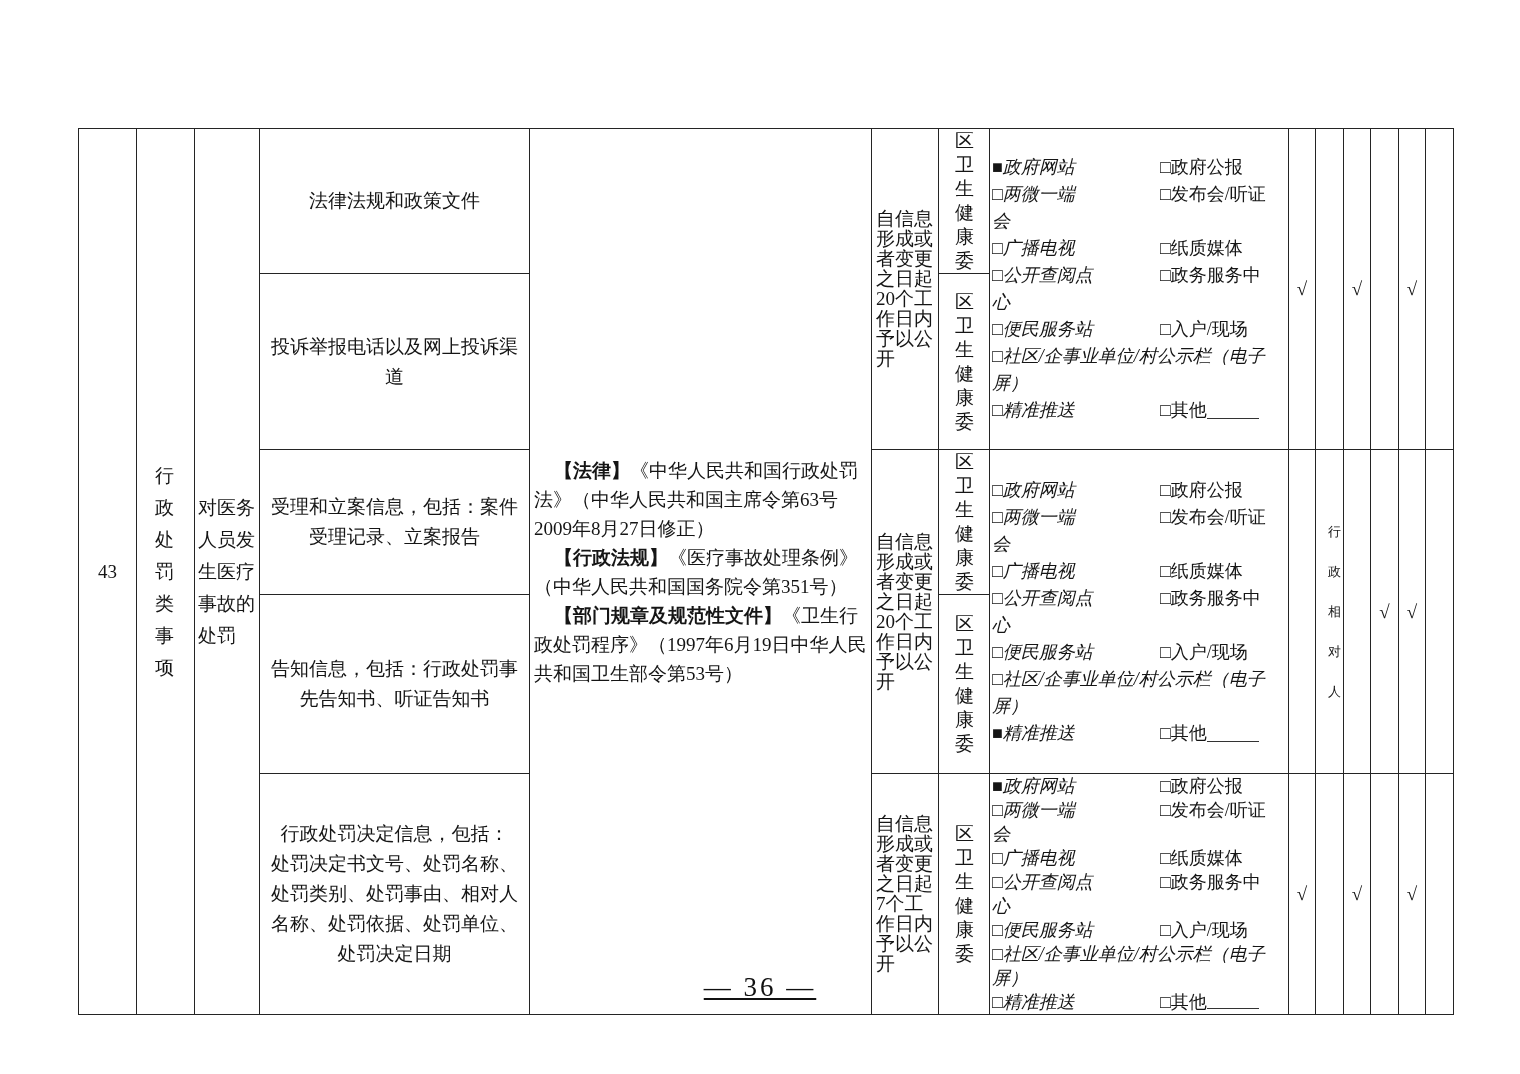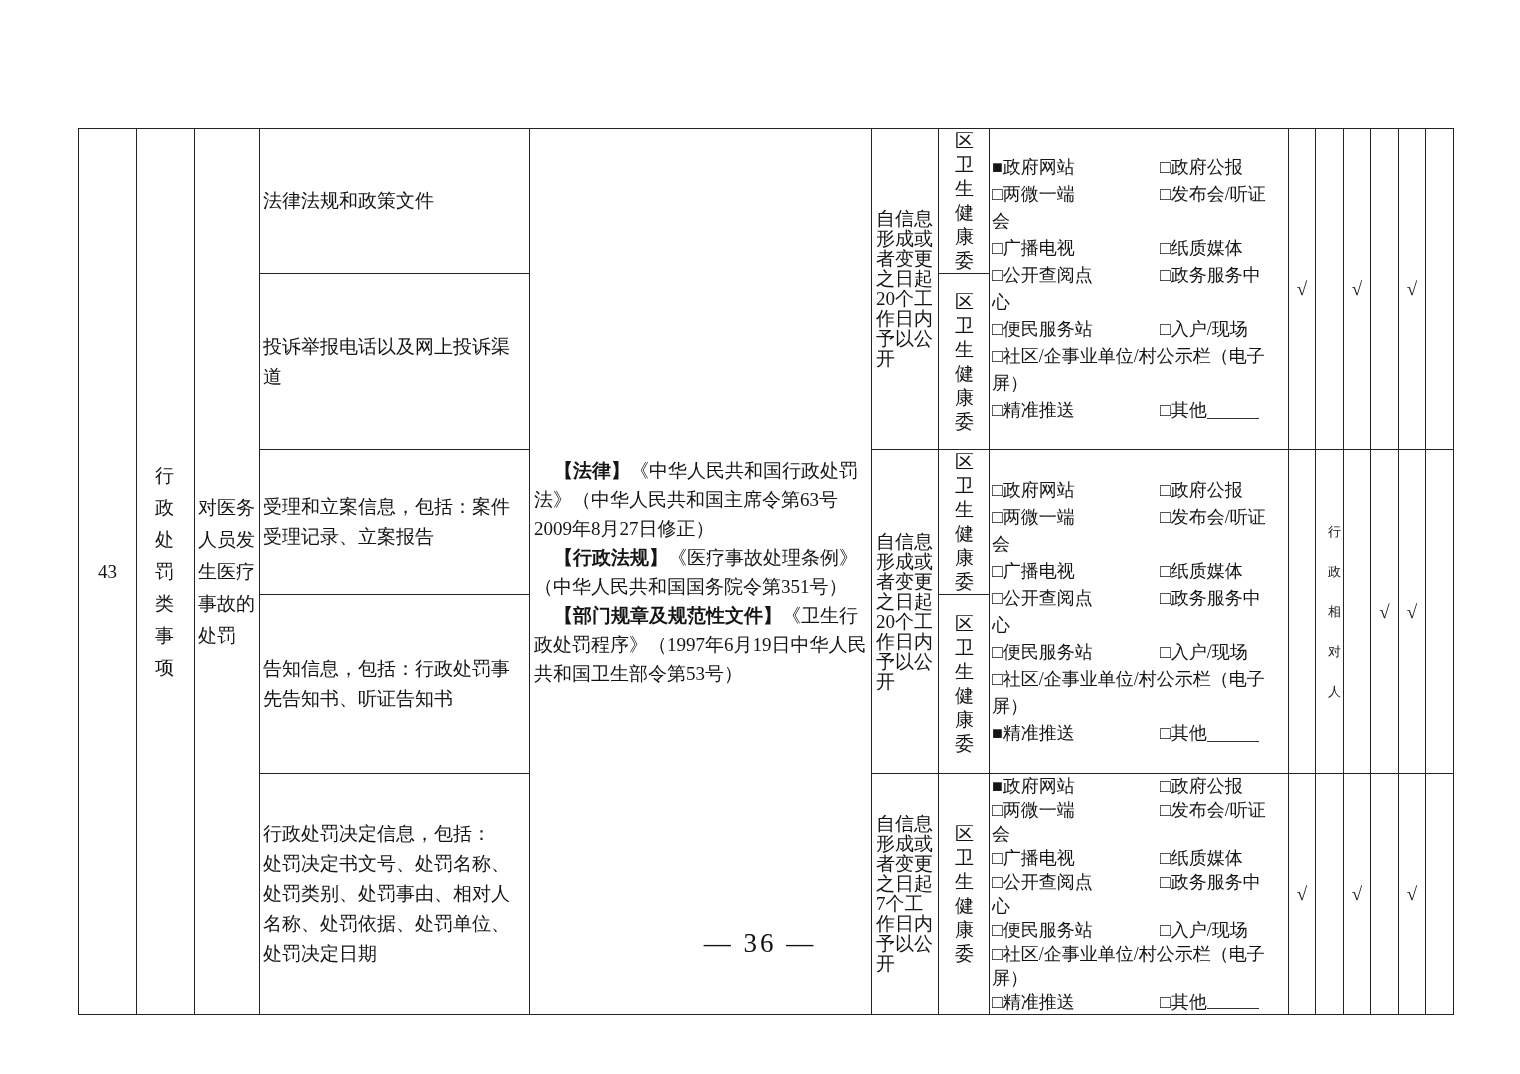--- a/index.html
+++ b/index.html
@@ -24,42 +24,42 @@
   }
   tr.r1 { height:94px; }
   tr.r2 { height:176px; }
   tr.r3 { height:95px; }
   tr.r4 { height:179px; }
   tr.r5 { height:241px; }
 
   .c-num    { text-align:center; font-size:20px; }
   .c-cat    { padding:0 18px; line-height:32px; word-break:break-all; }
   .c-sub    { padding:0 3px; line-height:32px; word-break:break-all; }
-  .c-content{ padding:0 3px; line-height:30px; white-space:pre-line; }
+  .c-content{ padding:0 3px; line-height:30px; white-space:pre-line;text-align:center; }
   .c-legal  { padding:0 4px; line-height:29px; }
   .c-legal p{ margin:0; }
   .ltag     { font-family:"Liberation Sans","DejaVu Sans",sans-serif; font-weight:bold;margin-left:20px; }
   .c-timing { padding:0 4px; line-height:20px; }
   .c-unit   { padding:0 16px; line-height:24px; word-break:break-all; }
 
   .c-channels { padding:0 2px; }
   .ch-line  { display:flex; line-height:27px; font-size:18px; white-space:nowrap; }
   .c-channels.b3 .ch-line { line-height:24px; }
-  .ch-l     { flex:0 0 auto; min-width:168px; }
+  .ch-l     { flex:0 0 auto; min-width:168px;font-style:italic; }
   .ch-r     { flex:0 0 auto; }
   .ch-blank { flex:0 0 auto; width:52px; height:0; border-bottom:1px solid #333;
               align-self:flex-end; margin-bottom:5px; }
 
   .c-mark      { text-align:center; font-size:20px; }
   .c-mark.vert { font-size:13px; line-height:40px; word-break:break-all;
                  padding:0 2px; text-align:right; }
 
   .page-num {
-    position:absolute; left:0; right:0; top:928px;
-    text-align:center; font-size:27px; letter-spacing:3px; color:#111;
+    position:absolute; left:0; right:0; top:972px;
+    text-align:center; font-size:27px; letter-spacing:3px; color:#111;text-decoration:underline;
   }
 </style>
 </head>
 <body>
 
 <div class="page">
 
   <table class="grid">
     <colgroup>
       <col style="width:58px">

